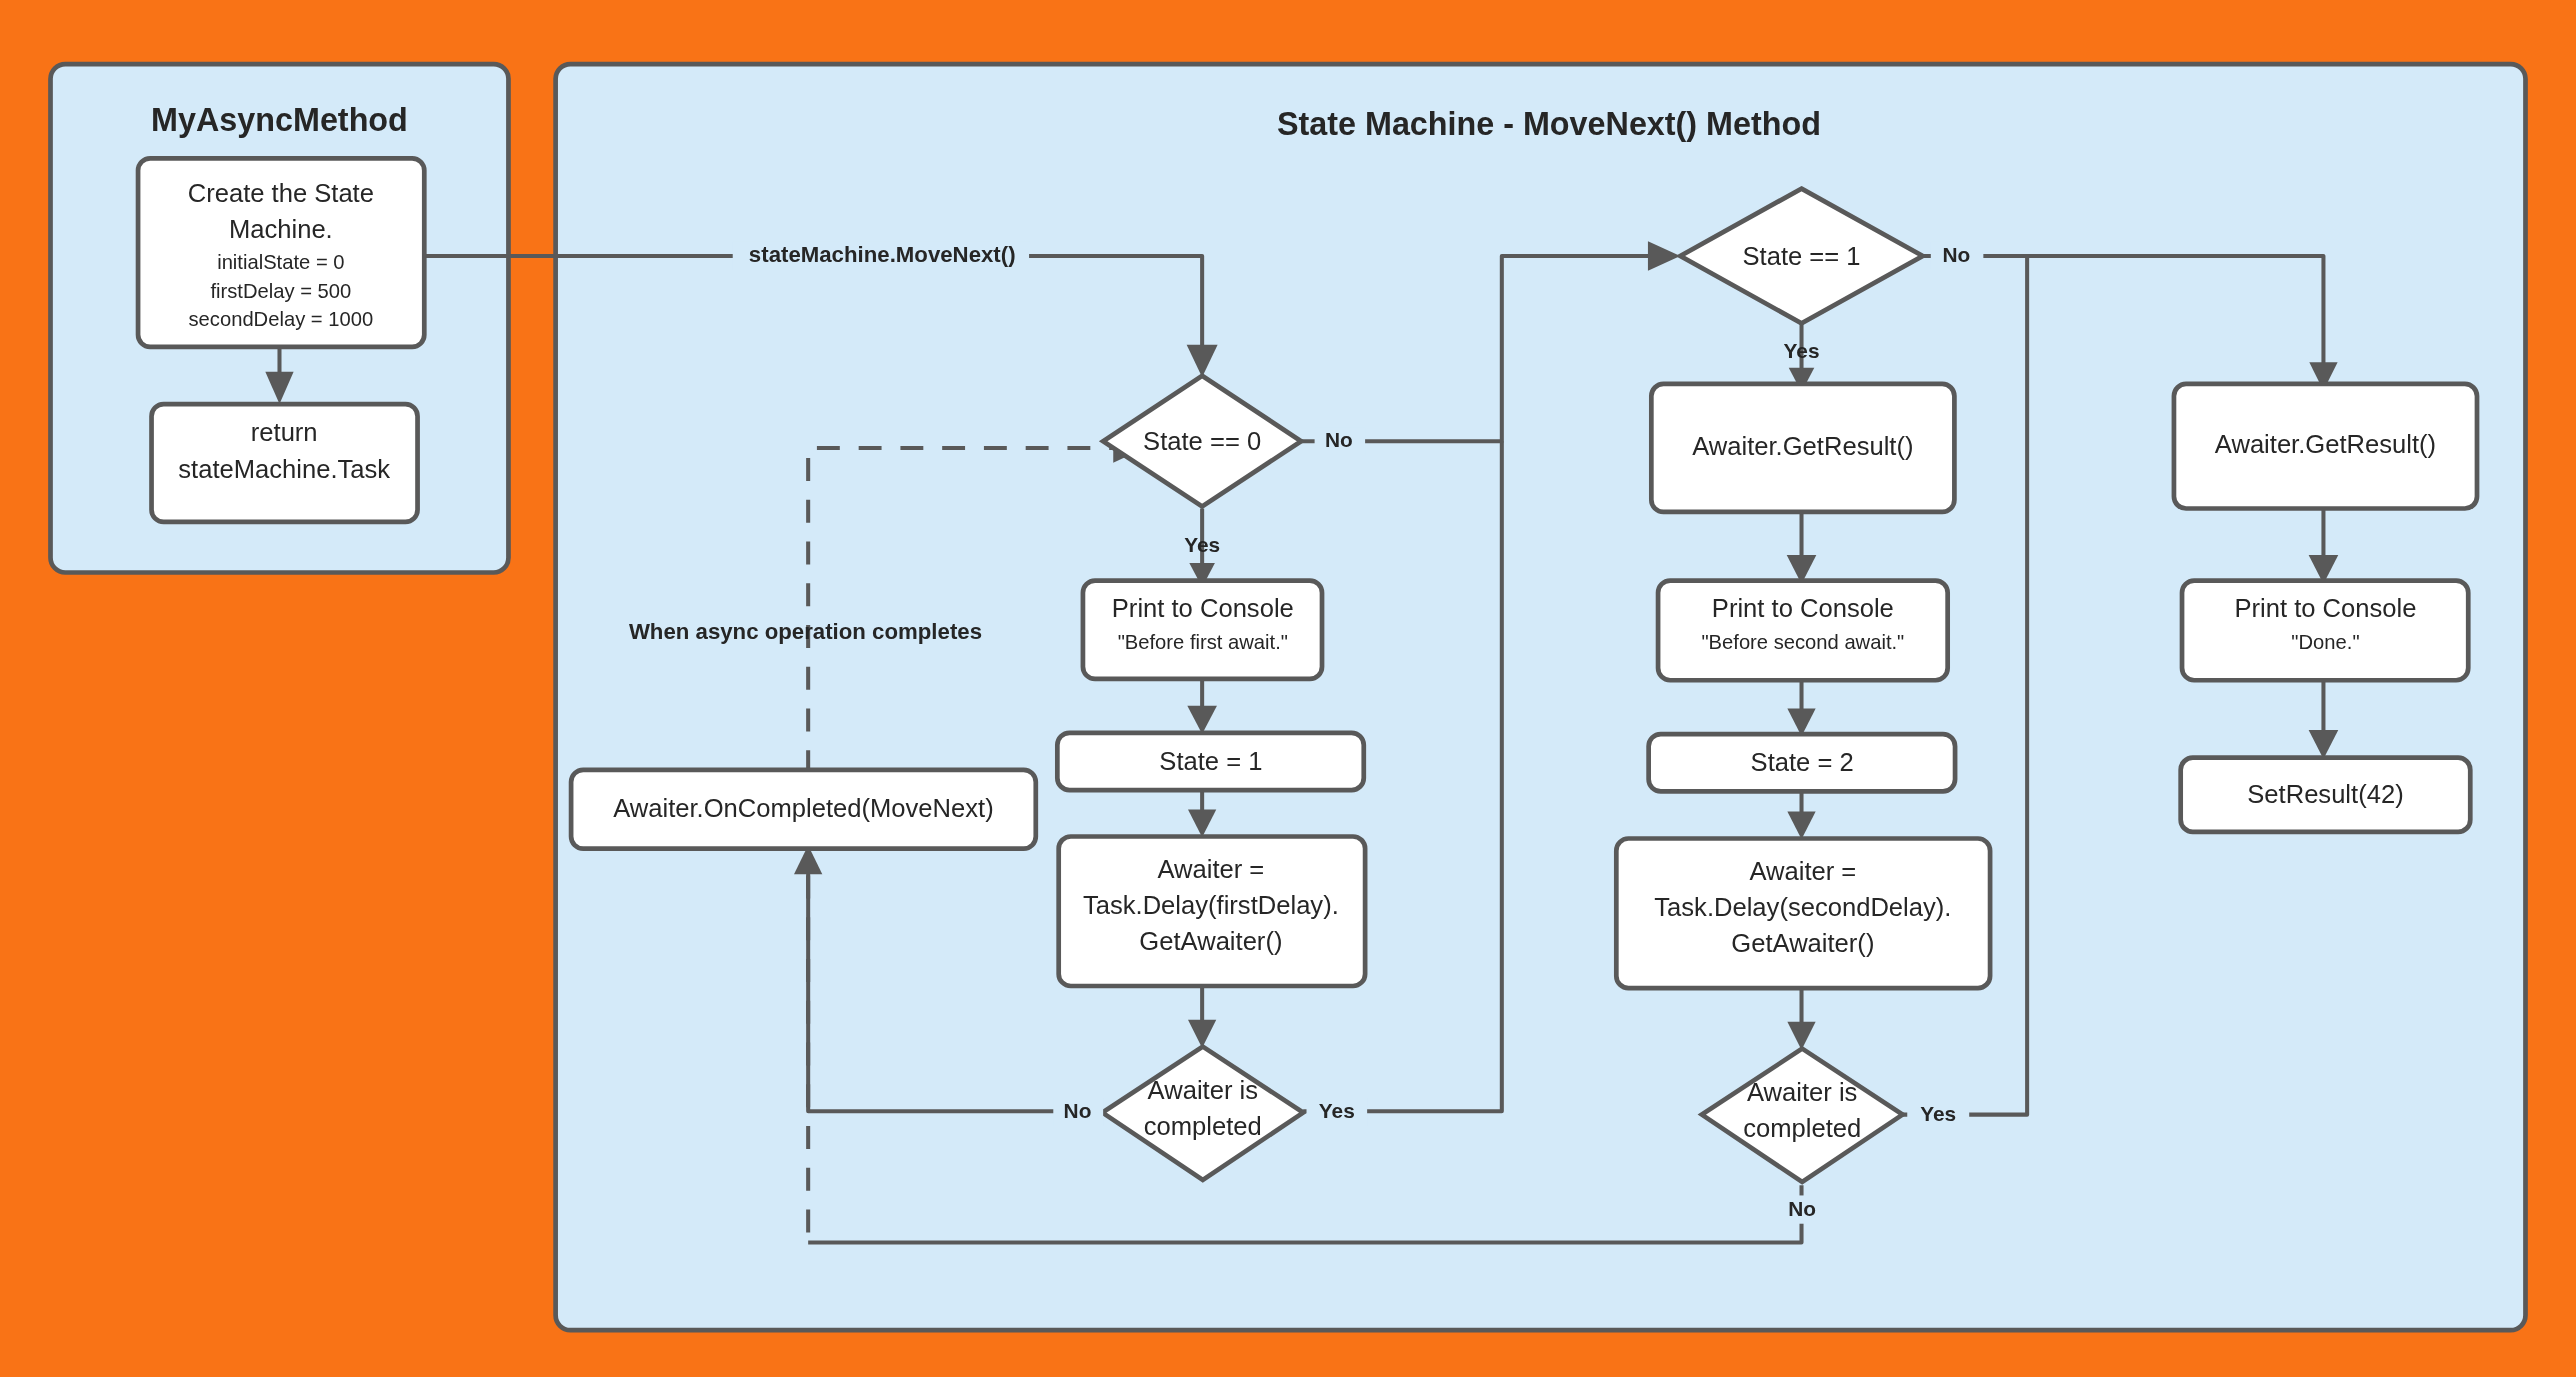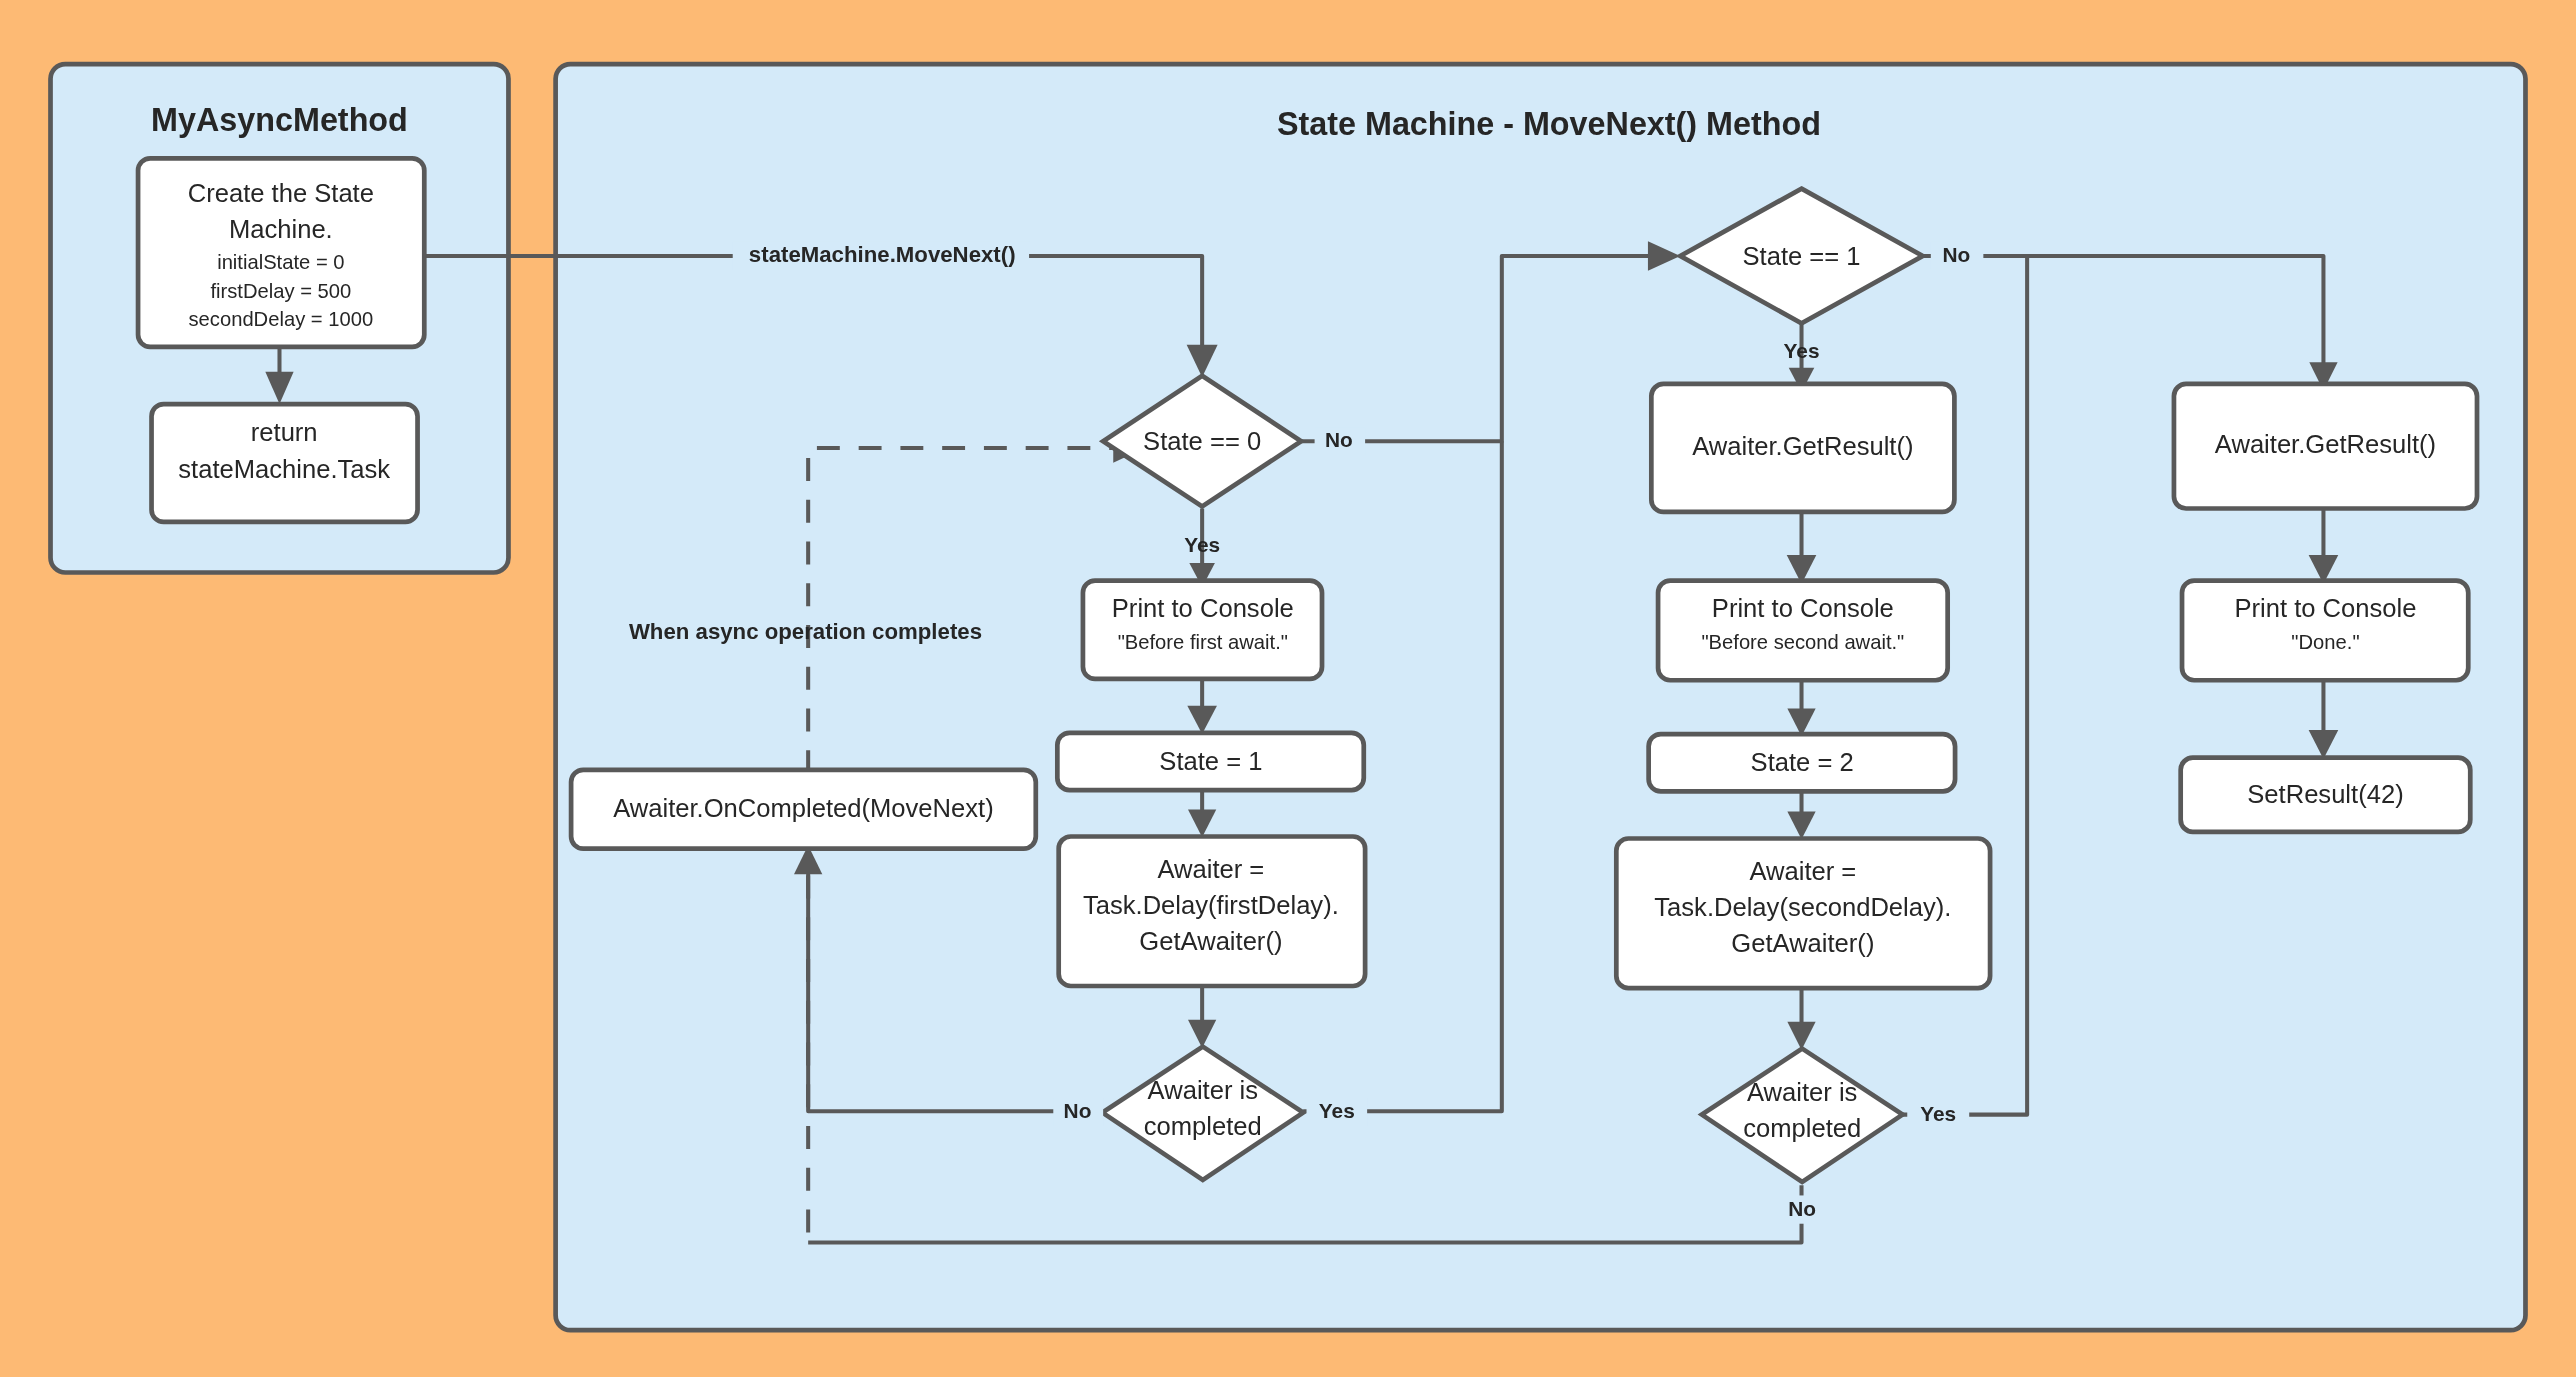--- a/index.html
+++ b/index.html
@@ -1,17 +1,17 @@
 <!DOCTYPE html>
 <html style="font-size:10.8px"><head>
 <meta charset="utf-8">
 <style>
   html,body{margin:0;padding:0;background:#ffffff;}
   body{font-family:"Liberation Sans", sans-serif;}
-  #stage{position:relative;width:2576px;height:1378px;background:#fdba74;overflow:hidden;}
+  #stage{position:relative;width:2576px;height:1378px;background:#f97316;overflow:hidden;}
   svg#diagram{position:absolute;left:0;top:0;width:2576px;height:1378px;}
   .lane{fill:#d4eaf9;stroke:#595959;stroke-width:7;}
   .node-rect{fill:#ffffff;stroke:#595959;stroke-width:7;}
   .node-diamond{fill:#ffffff;stroke:#595959;stroke-width:7;stroke-linejoin:miter;}
   .edge{fill:none;stroke:#595959;stroke-width:6;stroke-linecap:butt;stroke-linejoin:round;}
   .edge-dashed{fill:none;stroke:#595959;stroke-width:6;stroke-dasharray:34 28;stroke-linejoin:round;}
   .arrowfill{fill:#595959;}
   text{fill:#262626;}
   .lane-title{font-size:48px;font-weight:bold;text-anchor:middle;dominant-baseline:middle;}
   .node-text{font-size:38px;text-anchor:middle;dominant-baseline:middle;}

